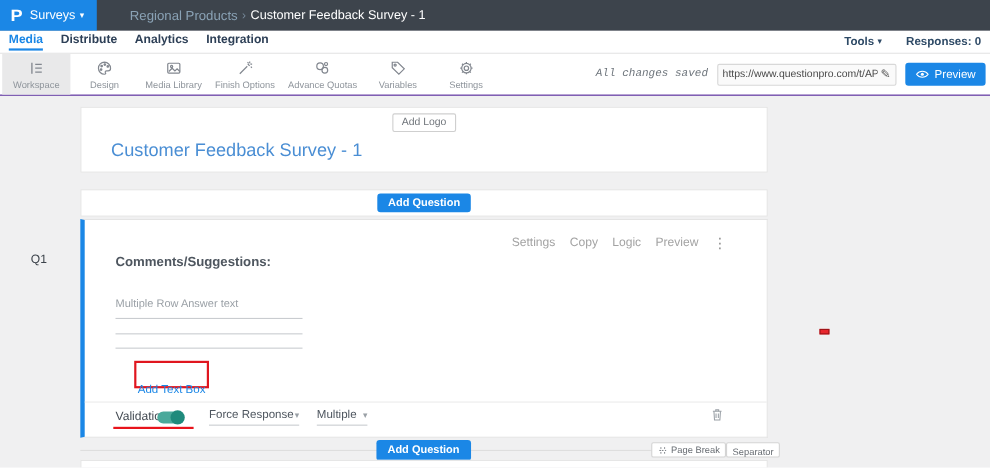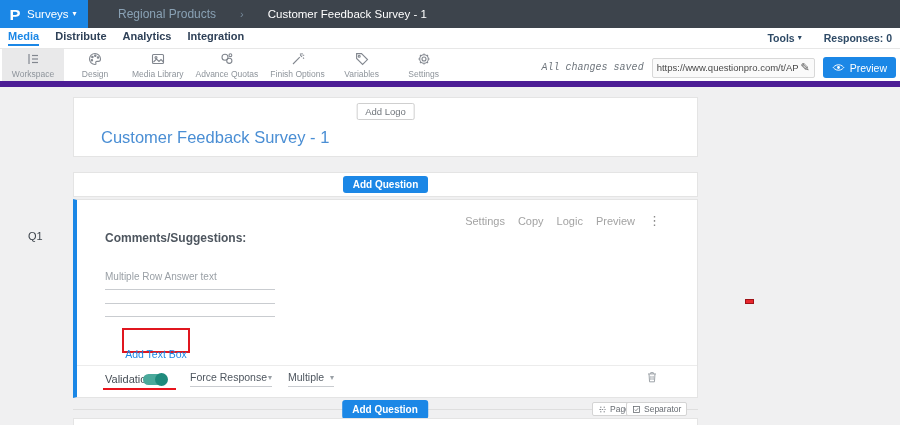--- a/index.html
+++ b/index.html
@@ -6,38 +6,38 @@
   html,body { width:900px; height:425px; }
   body { font-family:"Liberation Sans","DejaVu Sans",sans-serif; }
   #app { position:relative; width:900px; height:425px; background:#f0f0f1; overflow:hidden; }
 
   
   .topbar { position:absolute; left:0; top:0; width:900px; height:28px; background:#3d444c; display:flex; align-items:center; }
   .logo-section { width:88px; height:28px; background:#1b87e6; display:flex; align-items:center; gap:7px; padding-left:10px; flex:0 0 auto; }
   .logo-glyph { color:#fff; font-size:15px; font-weight:bold; transform:scaleX(1.1); }
   .product-menu { color:#fff; font-size:11.5px; display:flex; align-items:center; gap:4px; }
   .caret { font-size:8px; line-height:1; }
-  .breadcrumb { display:flex; align-items:center; gap:24px; margin-left:30px; }
+  .breadcrumb { display:flex; align-items:center; gap:4px; margin-left:30px; }
   .crumb-parent { color:#8aa2b5; font-size:12px; }
   .crumb-sep { color:#76899a; font-size:11px; }
   .crumb-current { color:#ffffff; font-size:11.5px; }
   .topbar-right { position:absolute; right:6px; top:0; height:28px; display:flex; align-items:center; gap:8px; }
   .circle-btn { width:17px; height:17px; border:1px solid rgba(255,255,255,.85); border-radius:50%; color:#fff; font-size:9px; font-weight:bold; display:flex; align-items:center; justify-content:center; }
   .upgrade-btn { height:18px; padding:0 12px; border-radius:9px; background:#f9a326; color:#fff; font-size:10px; font-weight:bold; display:flex; align-items:center; border:none; }
 
   
   .tabbar { position:absolute; left:0; top:28px; width:900px; height:20px; background:#fff; display:flex; align-items:center; padding-left:8px; gap:16px; }
   .tab { font-size:11px; font-weight:bold; color:#2e4057; padding-bottom:2px; border-bottom:2px solid transparent; }
   .tab.active { color:#1b87e6; border-bottom-color:#1b87e6; }
   .tabbar-right { position:absolute; right:8px; top:0; height:20px; display:flex; align-items:center; gap:22px; }
   .tools-link { font-size:10.5px; font-weight:bold; color:#2e4a66; display:flex; align-items:center; gap:3px; }
   .responses { font-size:10.5px; font-weight:bold; color:#2e4a66; }
 
   
-  .toolbar { position:absolute; left:0; top:48px; width:900px; height:39px; background:#fff; border-top:1px solid #e7e7e7; border-bottom:6px solid #4c1d95; display:flex; align-items:stretch; padding-left:2px; }
+  .toolbar { position:absolute; left:0; top:48px; width:900px; height:39px; background:#fff; border-top:1px solid #e7e7e7; border-bottom:1px solid #4c1d95; display:flex; align-items:stretch; padding-left:2px; }
   .tool-item { min-width:62px; padding:0 6px; display:flex; flex-direction:column; align-items:center; justify-content:center; gap:2px; color:#82878f; }
   .tool-item.active { background:#e9e9ea; }
   .tool-item svg { width:16px; height:16px; }
   .tool-label { font-size:8.5px; color:#8e949b; white-space:nowrap; }
   .toolbar-right { position:absolute; right:4px; top:48px; height:39px; display:flex; align-items:center; gap:8px; }
   .saved-status { font-style:italic; font-size:10px; color:#6e757c;font-family:Liberation Mono, monospace; }
   .url-box { width:163px; height:20px; background:#fafafa; border:1px solid #d8d8d8; border-radius:2px; display:flex; align-items:center; padding:0 4px; }
   .url-box input { flex:1; border:none; background:transparent; font-size:9.5px; color:#4a4a4a; font-family:inherit; outline:none; min-width:0; }
   .pencil { font-size:11px; color:#555; margin-left:2px; }
   .preview-btn { height:21px; padding:0 9px; background:#1b87e6; border:none; border-radius:3px; color:#fff; font-size:10.5px; display:flex; align-items:center; gap:5px; }
@@ -73,21 +73,21 @@
   .dd-label { font-size:10.5px; color:#4e565f; }
   .dd-caret { font-size:8px; color:#9aa0a6; }
   .trash-btn { position:absolute; right:38px; top:170px; color:#9aa0a6; }
   .trash-btn svg { width:14px; height:14px; }
 
   .bottom-rule { position:absolute; left:73px; top:409px; width:625px; height:1px; background:#dedede; }
   .bottom-addq { position:absolute; left:385px; top:400px; transform:translateX(-50%); padding:4px 10px; }
   .mini-btn { position:absolute; top:402px; height:14px; background:#fff; border:1px solid #d4d4d4; border-radius:2px; display:flex; align-items:center; gap:3px; padding:0 5px; font-size:8.5px; color:#676c72; }
   .mini-btn svg { width:9px; height:9px; }
   .pagebreak-btn { left:592px; }
-  .separator-btn { left:626px; }
+  .separator-btn { left:660px;flex-direction:column; }
   .next-card { left:73px; top:418px; width:625px; height:9px; }
 
   .q-id { position:absolute; left:28px; top:230px; font-size:11px; color:#3c434b; }
   .red-dash { position:absolute; left:745px; top:299px; width:9px; height:5px; background:#e8262d; border:1px solid #9f1318; }
 </style>
 </head>
 <body>
 
 <div id="app">
 
@@ -143,33 +143,33 @@
     <div class="tool-item">
       <svg viewBox="0 0 16 16" fill="none" stroke="currentColor" stroke-width="1.1">
           <rect x="2.5" y="3.5" width="11" height="9" rx="1"></rect>
           <circle cx="6" cy="6.5" r="1"></circle>
           <path d="M3.5 11l3-3 2.5 2.5 2-2 2.5 2.5"></path>
         </svg>
       <span class="tool-label">Media Library</span>
     </div>
     <div class="tool-item">
       <svg viewBox="0 0 16 16" fill="none" stroke="currentColor" stroke-width="1.1">
+          <line x1="3" y1="13" x2="9.8" y2="6.2"></line>
+          <path d="M10.3 4.2l1.7 1.7"></path>
+          <path d="M12 2v1.6M14.2 4.2h-1.6M13 6.6l1 1M10 2.6l1 1"></path>
+        </svg>
+      <span class="tool-label">Finish Options</span>
+    </div>
+    <div class="tool-item">
+      <svg viewBox="0 0 16 16" fill="none" stroke="currentColor" stroke-width="1.1">
           <circle cx="6" cy="6.2" r="3"></circle>
           <circle cx="10.3" cy="9.8" r="2.6"></circle>
           <circle cx="11.4" cy="4.2" r="1.4"></circle>
         </svg>
       <span class="tool-label">Advance Quotas</span>
-    </div>
-    <div class="tool-item">
-      <svg viewBox="0 0 16 16" fill="none" stroke="currentColor" stroke-width="1.1">
-          <line x1="3" y1="13" x2="9.8" y2="6.2"></line>
-          <path d="M10.3 4.2l1.7 1.7"></path>
-          <path d="M12 2v1.6M14.2 4.2h-1.6M13 6.6l1 1M10 2.6l1 1"></path>
-        </svg>
-      <span class="tool-label">Finish Options</span>
     </div>
     <div class="tool-item">
       <svg viewBox="0 0 16 16" fill="none" stroke="currentColor" stroke-width="1.1">
           <path d="M2.6 2.6h4.9l6 6-4.9 4.9-6-6z"></path>
           <circle cx="5.2" cy="5.2" r="1"></circle>
         </svg>
       <span class="tool-label">Variables</span>
     </div>
     <div class="tool-item">
       <svg viewBox="0 0 16 16" fill="none" stroke="currentColor" stroke-width="1.1">

